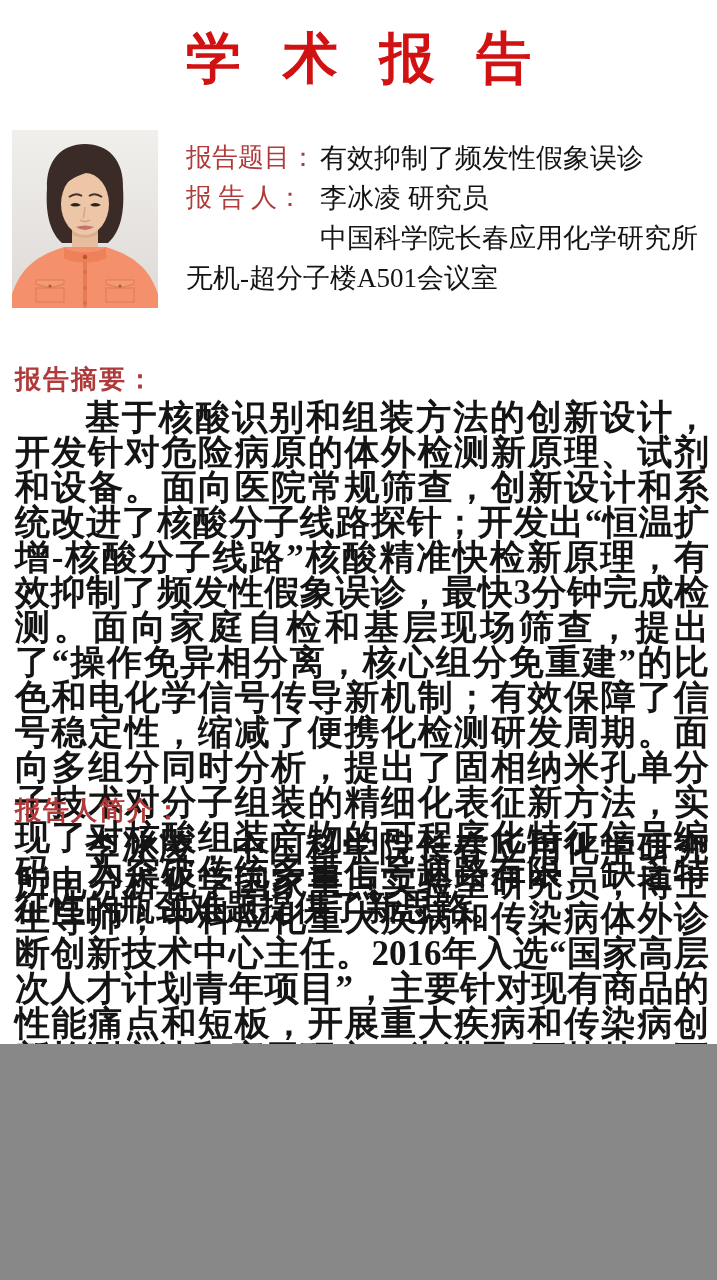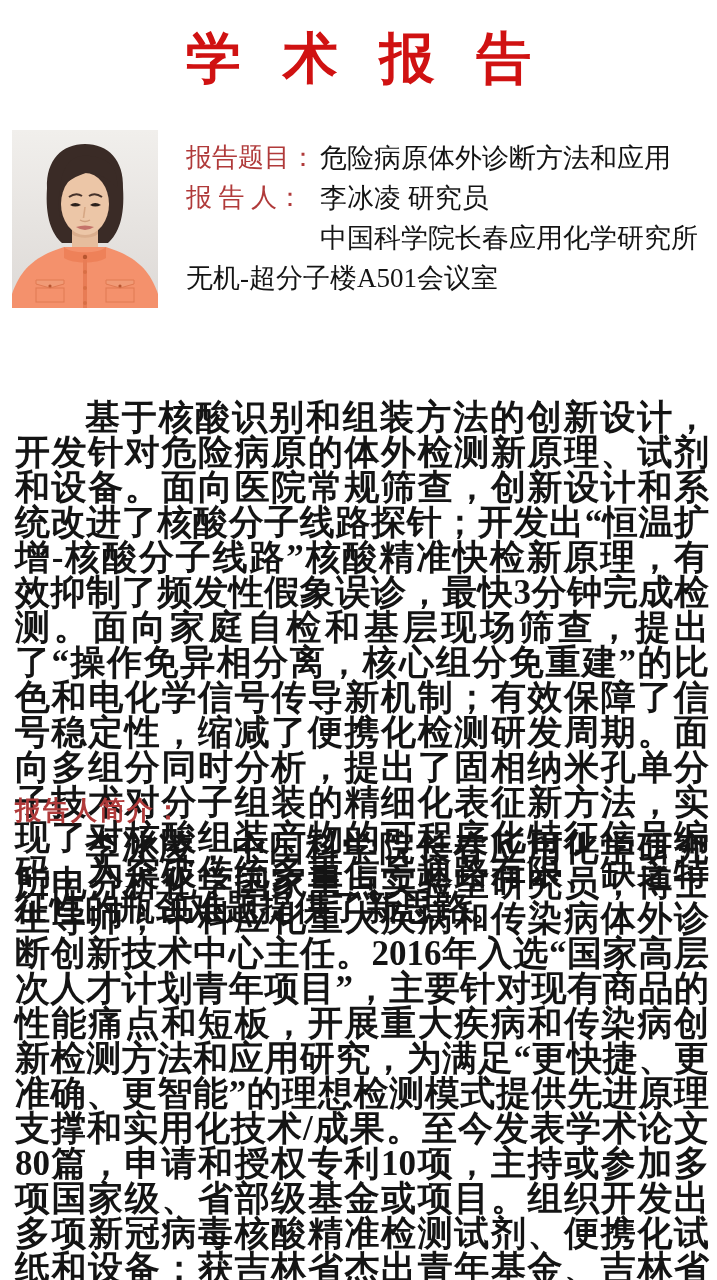--- a/index.html
+++ b/index.html
@@ -1,19 +1,19 @@
 <!DOCTYPE html>
 <html><head>
 <meta charset="utf-8">
 <style>
   html,body { margin:0; padding:0; background:#888; }
   .poster {
     position: relative;
     width: 717px;
-    height: 1280px;
+    height: 1044px;
     margin: 0 auto;
     background: #ffffff;
     font-family: "Liberation Serif", "DejaVu Serif", serif;
     overflow: hidden;
   }
   .title {
     position: absolute;
     top: 22px; left: 0; right: 0;
     margin: 0;
     text-align: center;
@@ -144,36 +144,37 @@
       <circle cx="38" cy="156" r="1.6" fill="#b8552f"></circle>
       <path d="M94,150 h28 v4 l-14,4 l-14,-4 Z" fill="#f09a76" stroke="#e07a52" stroke-width="1"></path>
       <rect x="94" y="158" width="28" height="14" fill="none" stroke="#e07a52" stroke-width="1"></rect>
       <circle cx="108" cy="156" r="1.6" fill="#b8552f"></circle>
     </svg>
   </div>
 
   <div class="info">
     <div class="info-row">
       <span class="lbl">报告题目：</span>
-      <span class="val">危险病原体外诊断方法和应用</span>
+      <span class="val">有效抑制了频发性假象误诊</span>
     </div>
     <div class="info-row">
       <span class="lbl">报 告 人：</span>
       <span class="val">李冰凌 研究员</span>
     </div>
     <div class="info-row">
       <span class="lbl"></span>
       <span class="val">中国科学院长春应用化学研究所</span>
     </div>
     <div class="info-row">
     </div>
     <div class="info-row">
       <span class="val">无机-超分子楼A501会议室</span>
     </div>
   </div>
 
+  <h2 class="section-label abstract-label">报告摘要：</h2>
   <p class="body-text abstract-text">基于核酸识别和组装方法的创新设计，开发针对危险病原的体外检测新原理、试剂和设备。面向医院常规筛查，创新设计和系统改进了核酸分子线路探针；开发出“恒温扩增-核酸分子线路”核酸精准快检新原理，有效抑制了频发性假象误诊，最快3分钟完成检测。面向家庭自检和基层现场筛查，提出了“操作免异相分离，核心组分免重建”的比色和电化学信号传导新机制；有效保障了信号稳定性，缩减了便携化检测研发周期。面向多组分同时分析，提出了固相纳米孔单分子技术对分子组装的精细化表征新方法，实现了对核酸组装产物的可程序化特征信号编码，为突破传统多重信号通路有限、缺乏特征性的瓶颈难题提供了新思路。</p>
 
   <h2 class="section-label bio-label">报告人简介：</h2>
   <p class="body-text bio-text">李冰凌，中国科学院长春应用化学研究所电分析化学国家重点实验室研究员，博士生导师；中科应化重大疾病和传染病体外诊断创新技术中心主任。2016年入选“国家高层次人才计划青年项目”，主要针对现有商品的性能痛点和短板，开展重大疾病和传染病创新检测方法和应用研究，为满足“更快捷、更准确、更智能”的理想检测模式提供先进原理支撑和实用化技术/成果。至今发表学术论文80篇，申请和授权专利10项，主持或参加多项国家级、省部级基金或项目。组织开发出多项新冠病毒核酸精准检测试剂、便携化试纸和设备；获吉林省杰出青年基金、吉林省青年科技奖和中科院区域发展青年学者等荣誉。</p>
 
 
 </div>
 
 </body></html>

